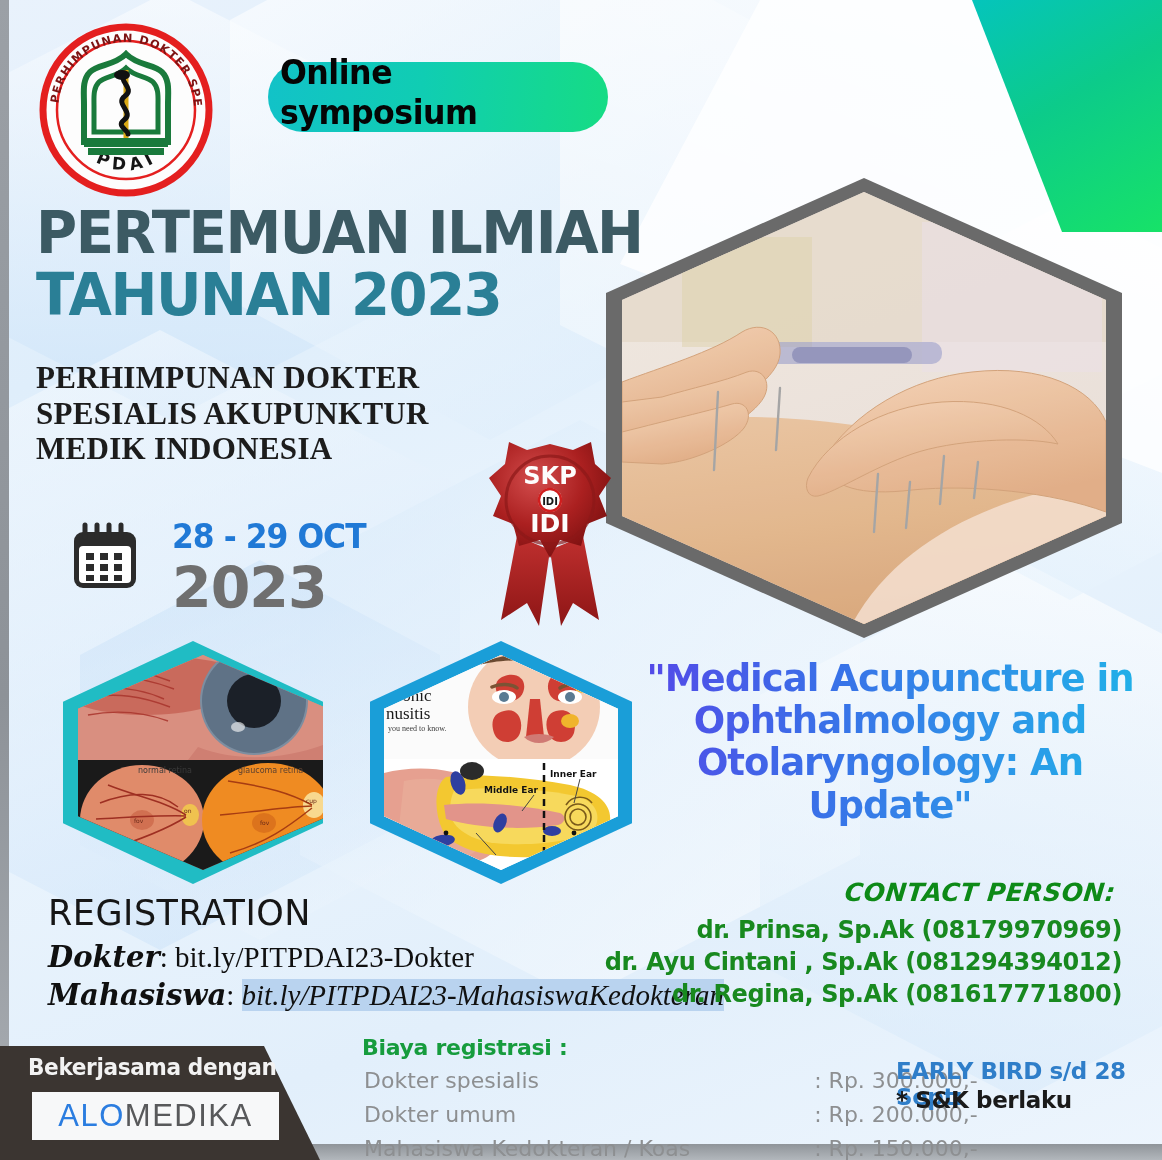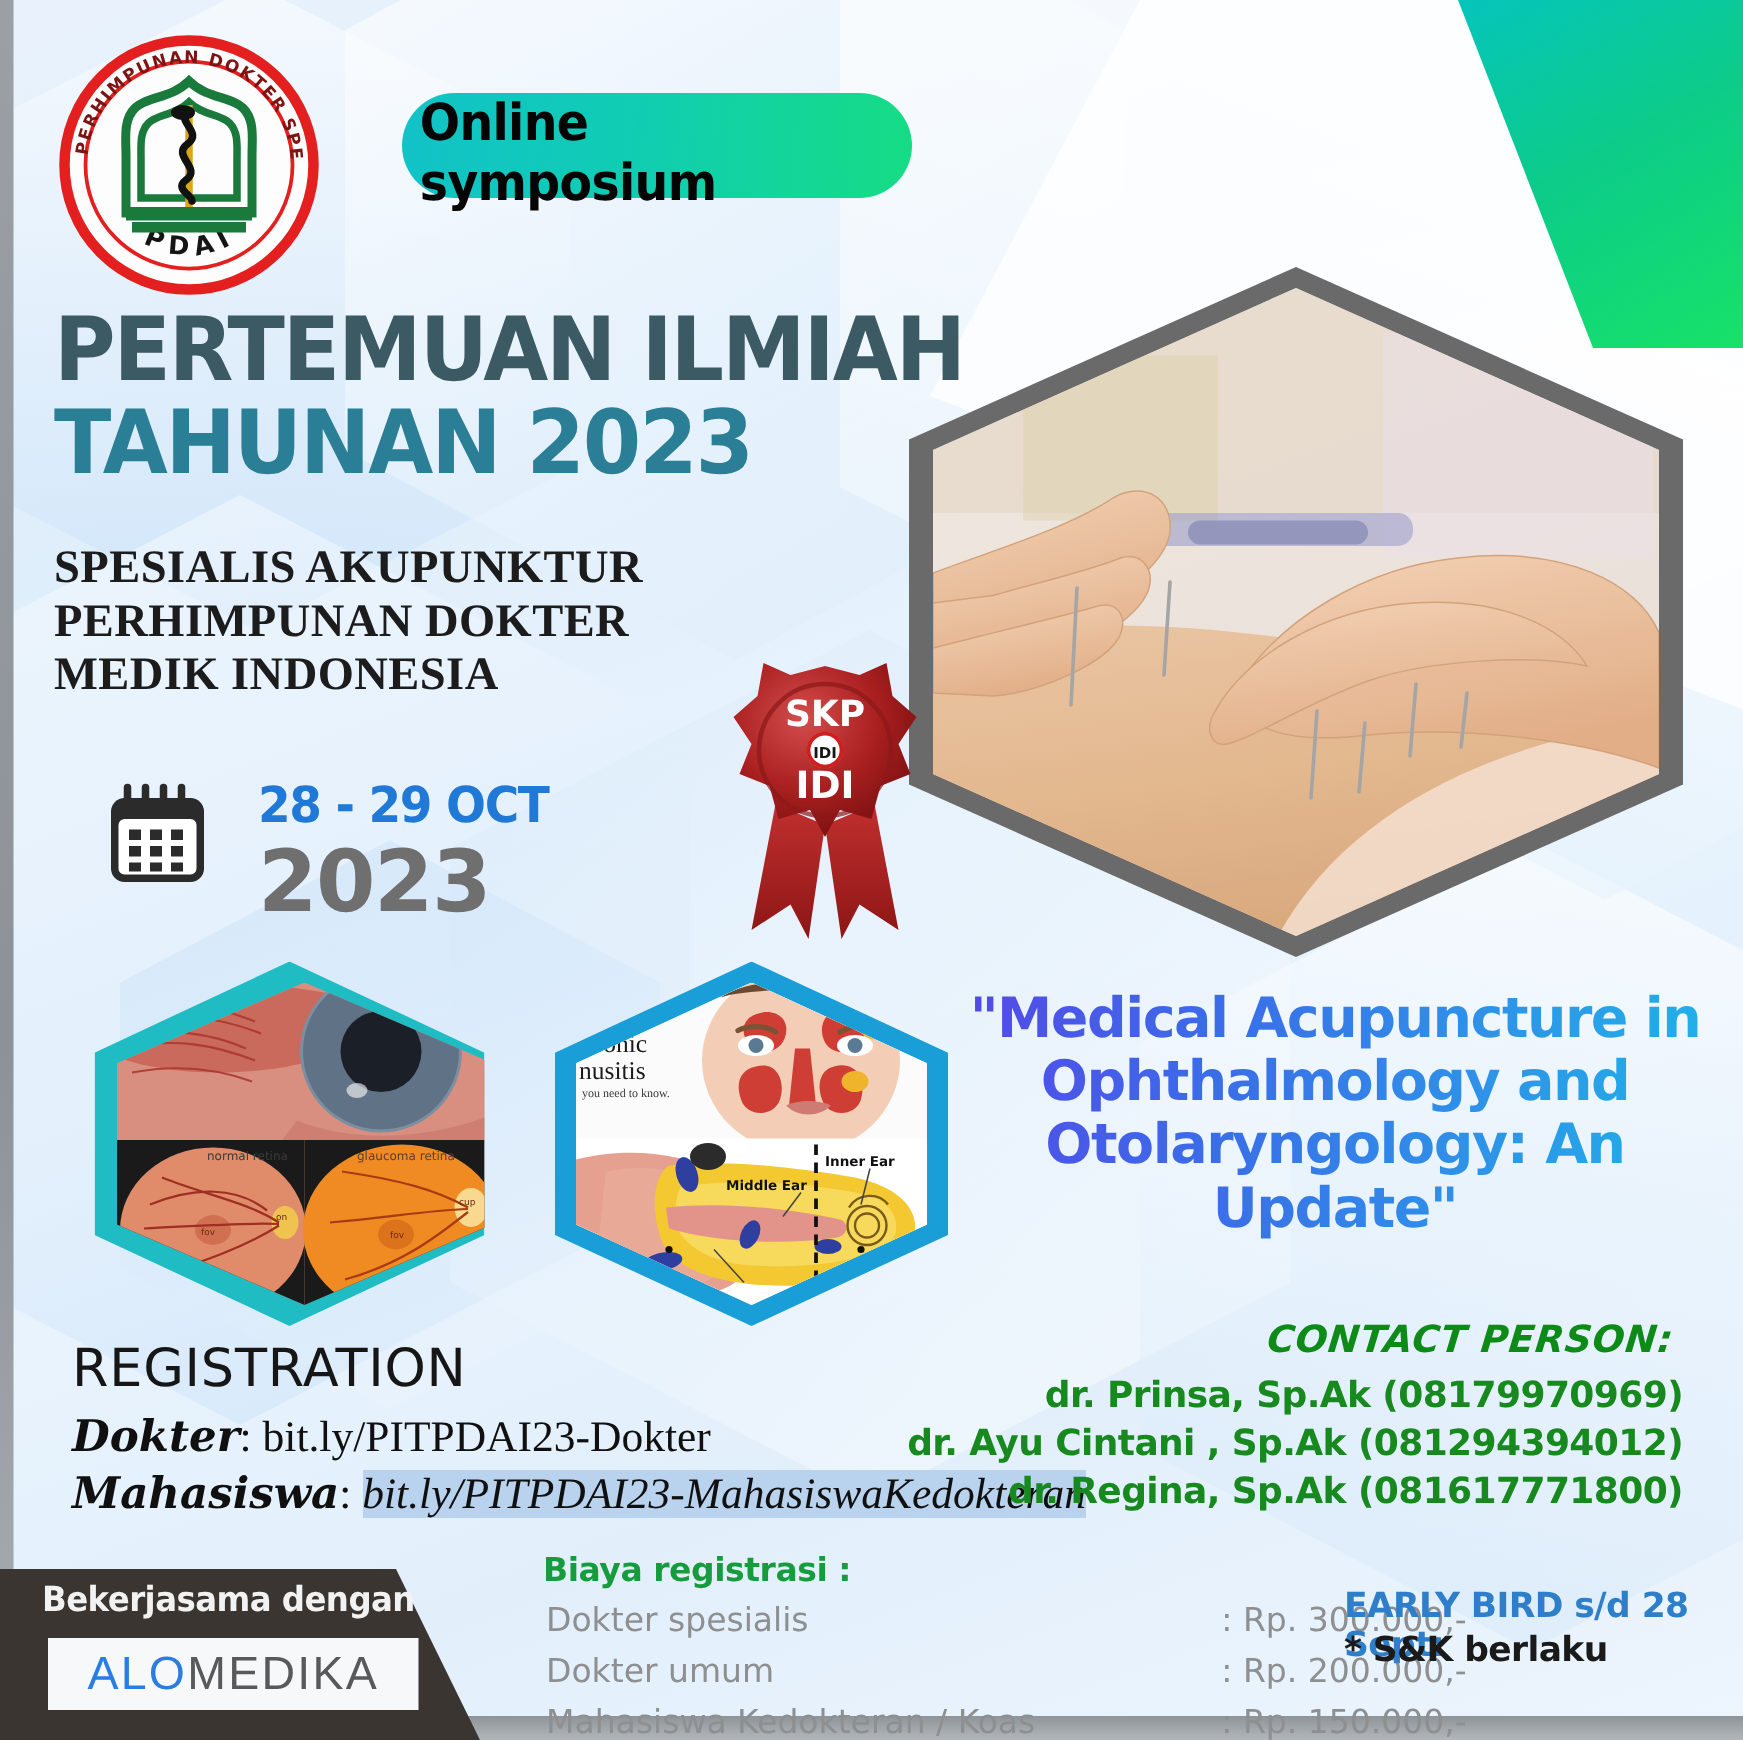--- a/index.html
+++ b/index.html
@@ -51,21 +51,21 @@
   .green-corner2{position:absolute;right:0;top:0;width:250px;height:232px;z-index:4;
       background:linear-gradient(150deg,#03c3c7 0%,#0ccb8a 50%,#17e268 100%);
       clip-path:polygon(24% 0,100% 0,100% 100%,60% 100%);}
 
   
   .logo{position:absolute;left:36px;top:20px;width:180px;height:180px;z-index:8;}
 
   
   .pill{position:absolute;left:268px;top:62px;width:340px;height:70px;border-radius:36px;z-index:8;
       background:linear-gradient(95deg,#12c2c8 0%,#10cdb3 45%,#16dc84 100%);
-      display:flex;align-items:flex-start;justify-content:center;}
+      display:flex;align-items:flex-end;justify-content:center;}
   .pill span{font-family:"DejaVu Sans",sans-serif;font-weight:bold;font-size:34px;color:#050505;
       letter-spacing:-.5px;transform:scaleX(.93);}
 
   
   .headline{position:absolute;left:36px;top:205px;z-index:8;}
   .h-line{font-family:"DejaVu Sans",sans-serif;font-weight:bold;font-size:59px;line-height:.96;
       letter-spacing:-1.5px;transform:scaleX(.95);transform-origin:left center;}
   .h1{color:#3c5a63;}
   .h2{color:#2a7f96;margin-top:5px;}
   .subhead{position:absolute;left:36px;top:360px;z-index:8;
@@ -201,22 +201,22 @@
 
   <div class="pill">
     <span>Online symposium</span>
   </div>
 
   <div class="headline">
     <div class="h-line h1">PERTEMUAN ILMIAH</div>
     <div class="h-line h2">TAHUNAN 2023</div>
   </div>
   <div class="subhead">
+    <div>PERHIMPUNAN DOKTER</div>
     <div>SPESIALIS AKUPUNKTUR</div>
-    <div>PERHIMPUNAN DOKTER</div>
     <div>MEDIK INDONESIA</div>
   </div>
 
   <div class="cal-icon">
     <svg viewBox="0 0 70 72" width="70" height="72">
       <rect x="4" y="12" width="62" height="56" rx="9" fill="#2b2b2b"></rect>
       <rect x="9" y="26" width="52" height="37" rx="4" fill="#ffffff"></rect>
       <g stroke="#2b2b2b" stroke-width="5" stroke-linecap="round">
         <line x1="15" y1="5" x2="15" y2="17"></line>
         <line x1="27" y1="5" x2="27" y2="17"></line>

